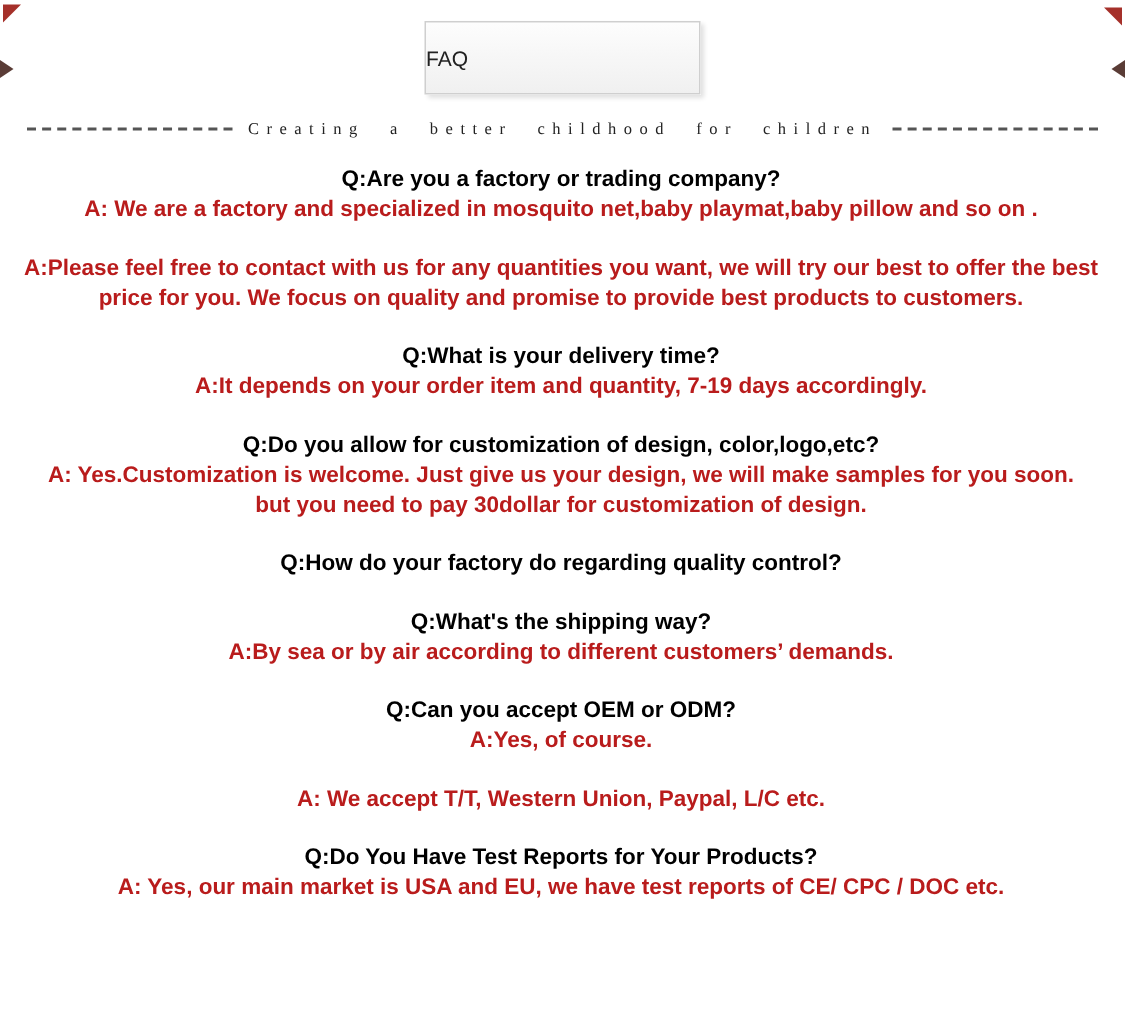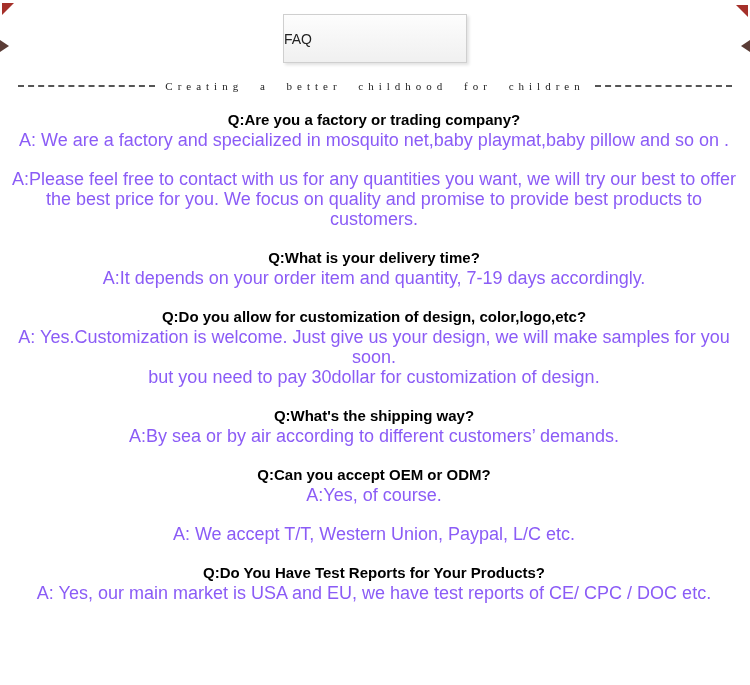--- a/index.html
+++ b/index.html
@@ -60,24 +60,25 @@
   
   .qa-list { margin: 18px 12px 2px 10px; text-align: center; }
   .qa { margin-bottom: 19px; }
   .q {
     font-weight: bold;
     font-size: 15px;
     line-height: 20px;
     color: #000;
   }
   .a {
-    font-size: 18px;
+    font-size: 15px;
     line-height: 20px;
-    color: #8b5cf6;
+    color: #b91c1c;
     white-space: pre-line;
+    font-weight: bold;
   }
 </style>
 </head>
 <body>
 
 <div class="deco deco-tl"></div>
 <div class="deco deco-tr"></div>
 <div class="deco deco-ml"></div>
 <div class="deco deco-mr"></div>
 
@@ -107,20 +108,21 @@
     <div class="a">A:It depends on your order item and quantity, 7-19 days accordingly.</div>
   </div>
 
   <div class="qa">
     <div class="q">Q:Do you allow for customization of design, color,logo,etc?</div>
     <div class="a">A: Yes.Customization is welcome. Just give us your design, we will make samples for you soon.
 but you need to pay 30dollar for customization of design.</div>
   </div>
 
   <div class="qa">
+    <div class="q">Q:How do your factory do regarding quality control?</div>
   </div>
 
   <div class="qa">
     <div class="q">Q:What's the shipping way?</div>
     <div class="a">A:By sea or by air according to different customers’ demands.</div>
   </div>
 
   <div class="qa">
     <div class="q">Q:Can you accept OEM or ODM?</div>
     <div class="a">A:Yes, of course.</div>

